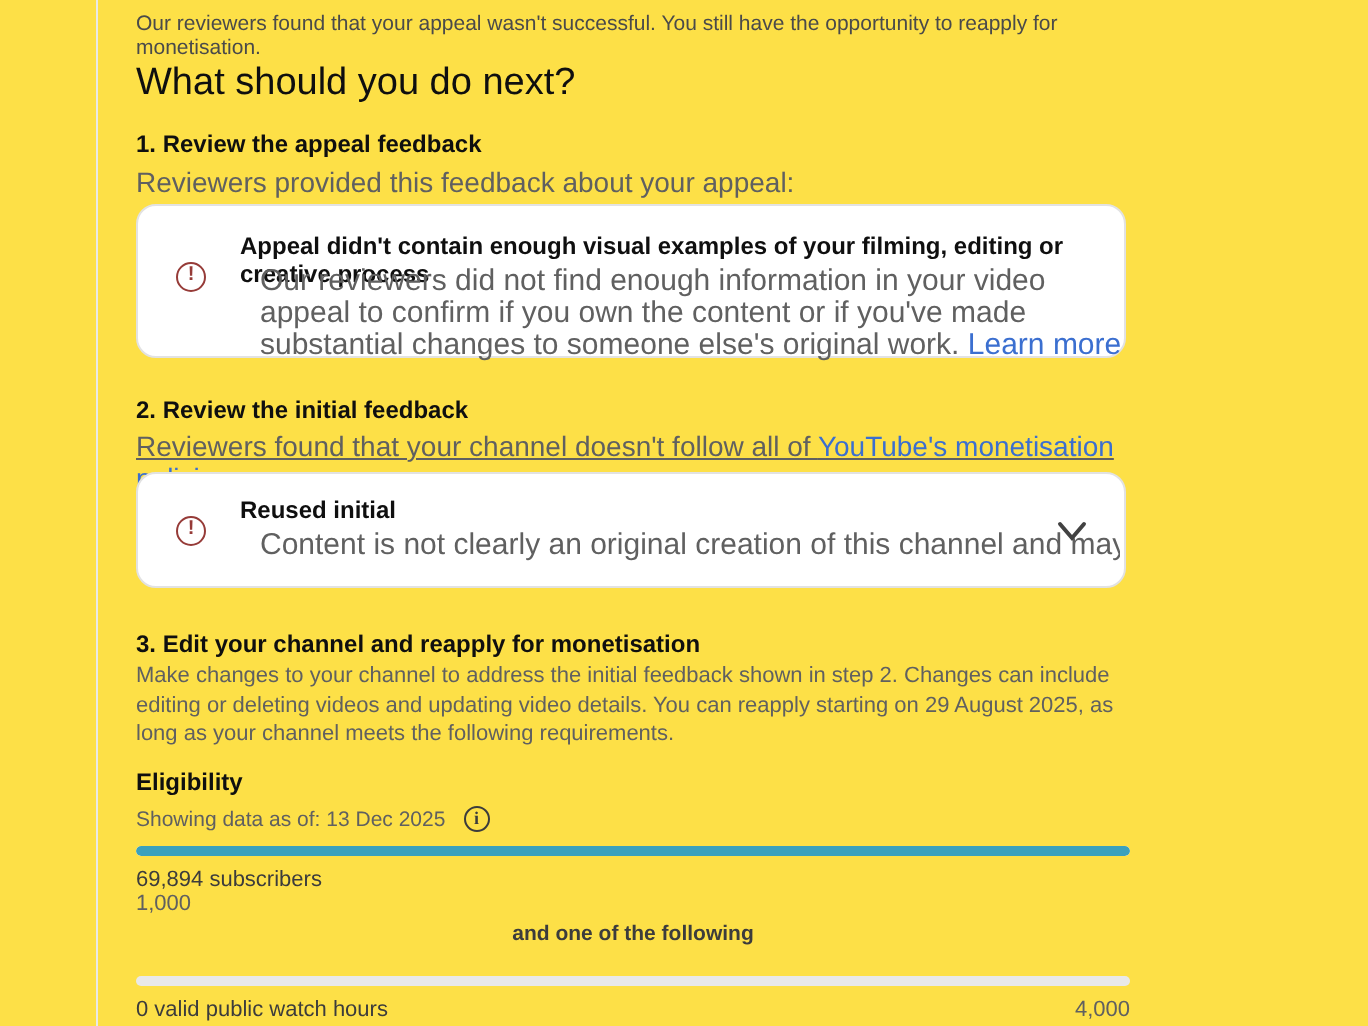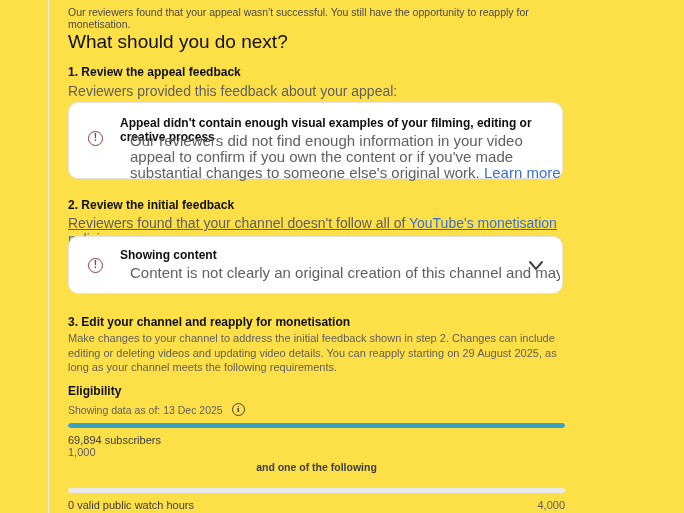--- a/index.html
+++ b/index.html
@@ -80,21 +80,21 @@
       </div>
     </div>
 
     <div class="sec-title sub2-title">2. Review the initial feedback</div>
     <div class="sec-sub sub2-sub">
       <span>Reviewers found that your channel doesn't follow all of </span><span class="link">YouTube's monetisation policies.</span>
     </div>
 
     <div class="card card2">
       <span class="warn-icon">!</span>
-      <div class="card-title">Showing content</div>
+      <div class="card-title">Reused initial</div>
       <div class="card-body">Content is not clearly an original creation of this channel and may have been repurposed from anothe</div>
       <svg class="chevron" viewBox="0 0 16 12">
         <path d="M2 2 L8 9 L14 2" stroke="#424242" stroke-width="2" fill="none" stroke-linecap="round"></path>
       </svg>
     </div>
 
     <div class="sec-title sub3-title">3. Edit your channel and reapply for monetisation</div>
     <div class="sec3-body">Make changes to your channel to address the initial feedback shown in step 2. Changes can include editing or deleting videos and updating video details. You can reapply starting on 29 August 2025, as long as your channel meets the following requirements.</div>
 
     <div class="sec-title elig-title">Eligibility</div>

